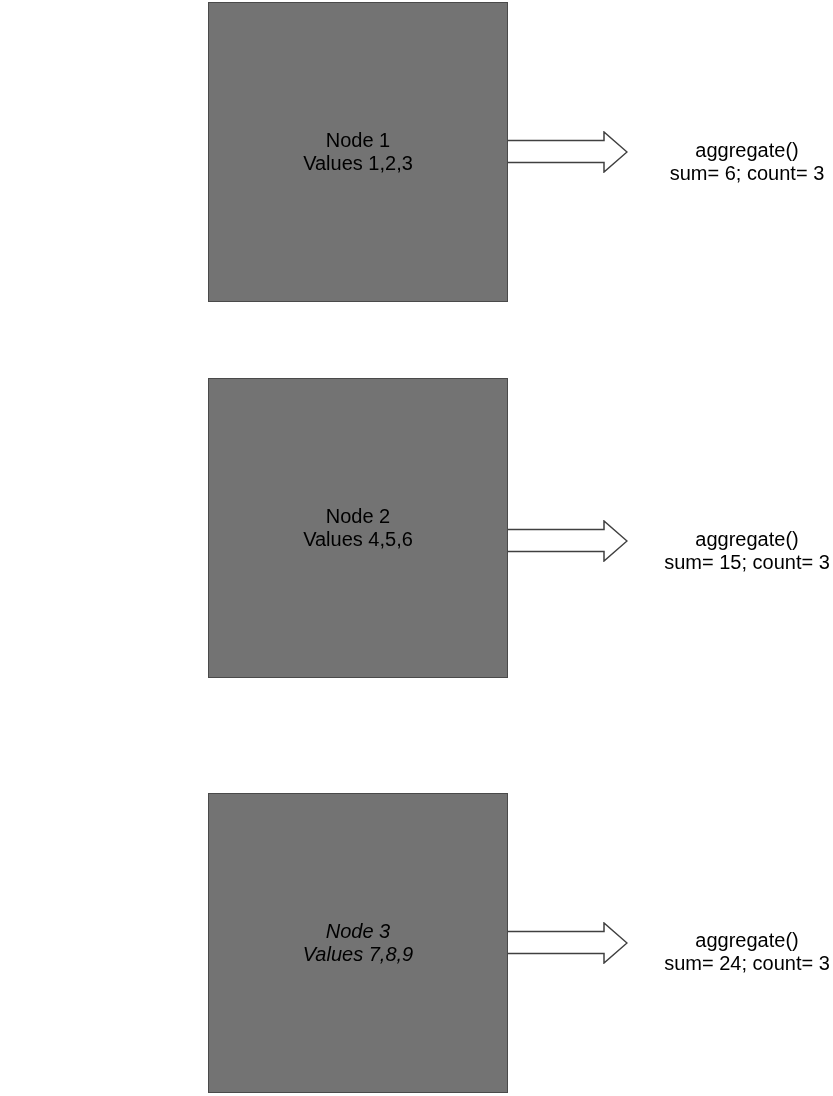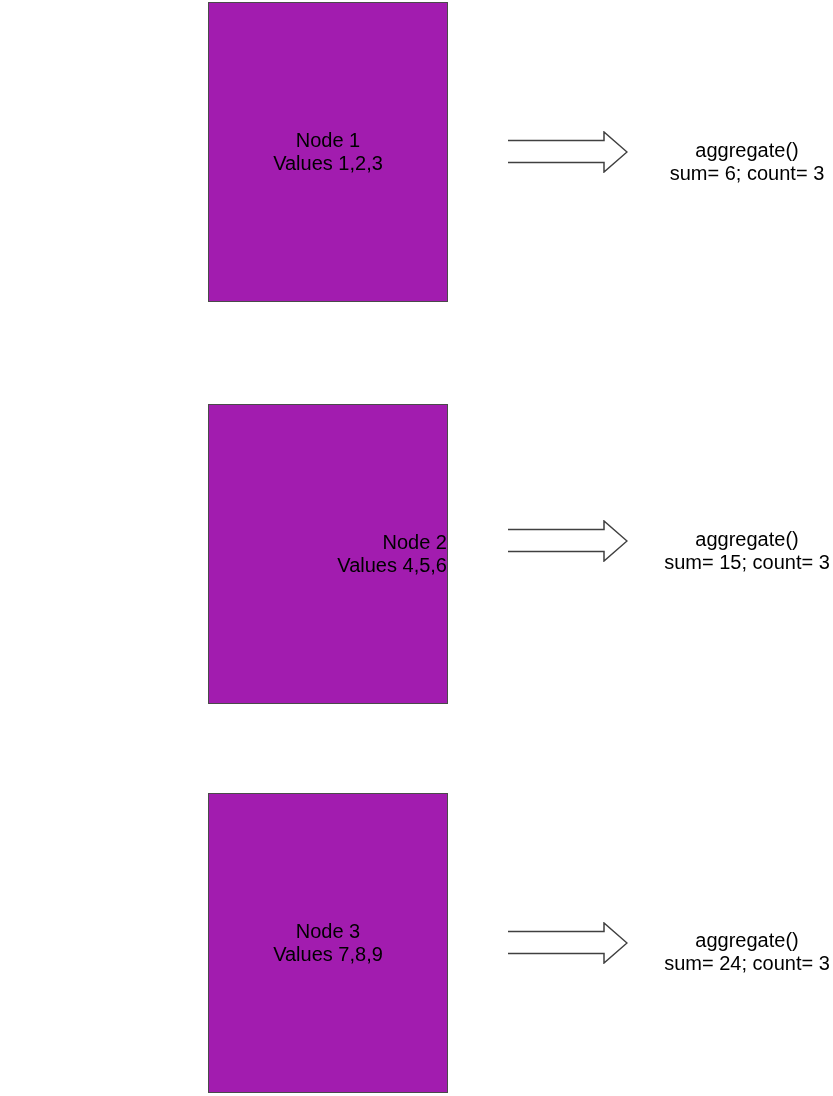--- a/index.html
+++ b/index.html
@@ -14,25 +14,25 @@
     background: #ffffff;
     font-family: "Liberation Sans", sans-serif;
     font-size: 20px;
     line-height: 23px;
     color: #000000;
     overflow: hidden;
   }
   .node-box {
     position: absolute;
     left: 208px;
-    width: 240px;
+    width: 300px;
     height: 300px;
     box-sizing: border-box;
     border: 1.5px solid #4a4a4a;
-    background: #a21caf;
+    background: #737373;
     display: flex;
     flex-direction: column;
     justify-content: center;
     align-items: center;
     text-align: center;
   }
   .annot {
     position: absolute;
     text-align: center;
     white-space: nowrap;
@@ -64,33 +64,33 @@
     <div>Values 1,2,3</div>
   </div>
   <svg class="arrow" style="top:131px;" viewBox="0 0 120 42">
     <polyline points="0,9.5 96,9.5 96,1 119,21 96,41 96,31.5 0,31.5" fill="#ffffff" stroke="#404040" stroke-width="1.5" stroke-linejoin="miter"></polyline>
   </svg>
   <div class="annot right-annot" style="top:139px;">
     <div>aggregate()</div>
     <div>sum= 6; count= 3</div>
   </div>
 
-  <div class="node-box" style="top:404px;align-items:flex-end;">
+  <div class="node-box" style="top:378px;">
     <div>Node 2</div>
     <div>Values 4,5,6</div>
   </div>
   <svg class="arrow" style="top:520px;" viewBox="0 0 120 42">
     <polyline points="0,9.5 96,9.5 96,1 119,21 96,41 96,31.5 0,31.5" fill="#ffffff" stroke="#404040" stroke-width="1.5" stroke-linejoin="miter"></polyline>
   </svg>
   <div class="annot right-annot" style="top:528px;">
     <div>aggregate()</div>
     <div>sum= 15; count= 3</div>
   </div>
 
-  <div class="node-box" style="top:793px;">
+  <div class="node-box" style="top:793px;font-style:italic;">
     <div>Node 3</div>
     <div>Values 7,8,9</div>
   </div>
   <svg class="arrow" style="top:922px;" viewBox="0 0 120 42">
     <polyline points="0,9.5 96,9.5 96,1 119,21 96,41 96,31.5 0,31.5" fill="#ffffff" stroke="#404040" stroke-width="1.5" stroke-linejoin="miter"></polyline>
   </svg>
   <div class="annot right-annot" style="top:929px;">
     <div>aggregate()</div>
     <div>sum= 24; count= 3</div>
   </div>

